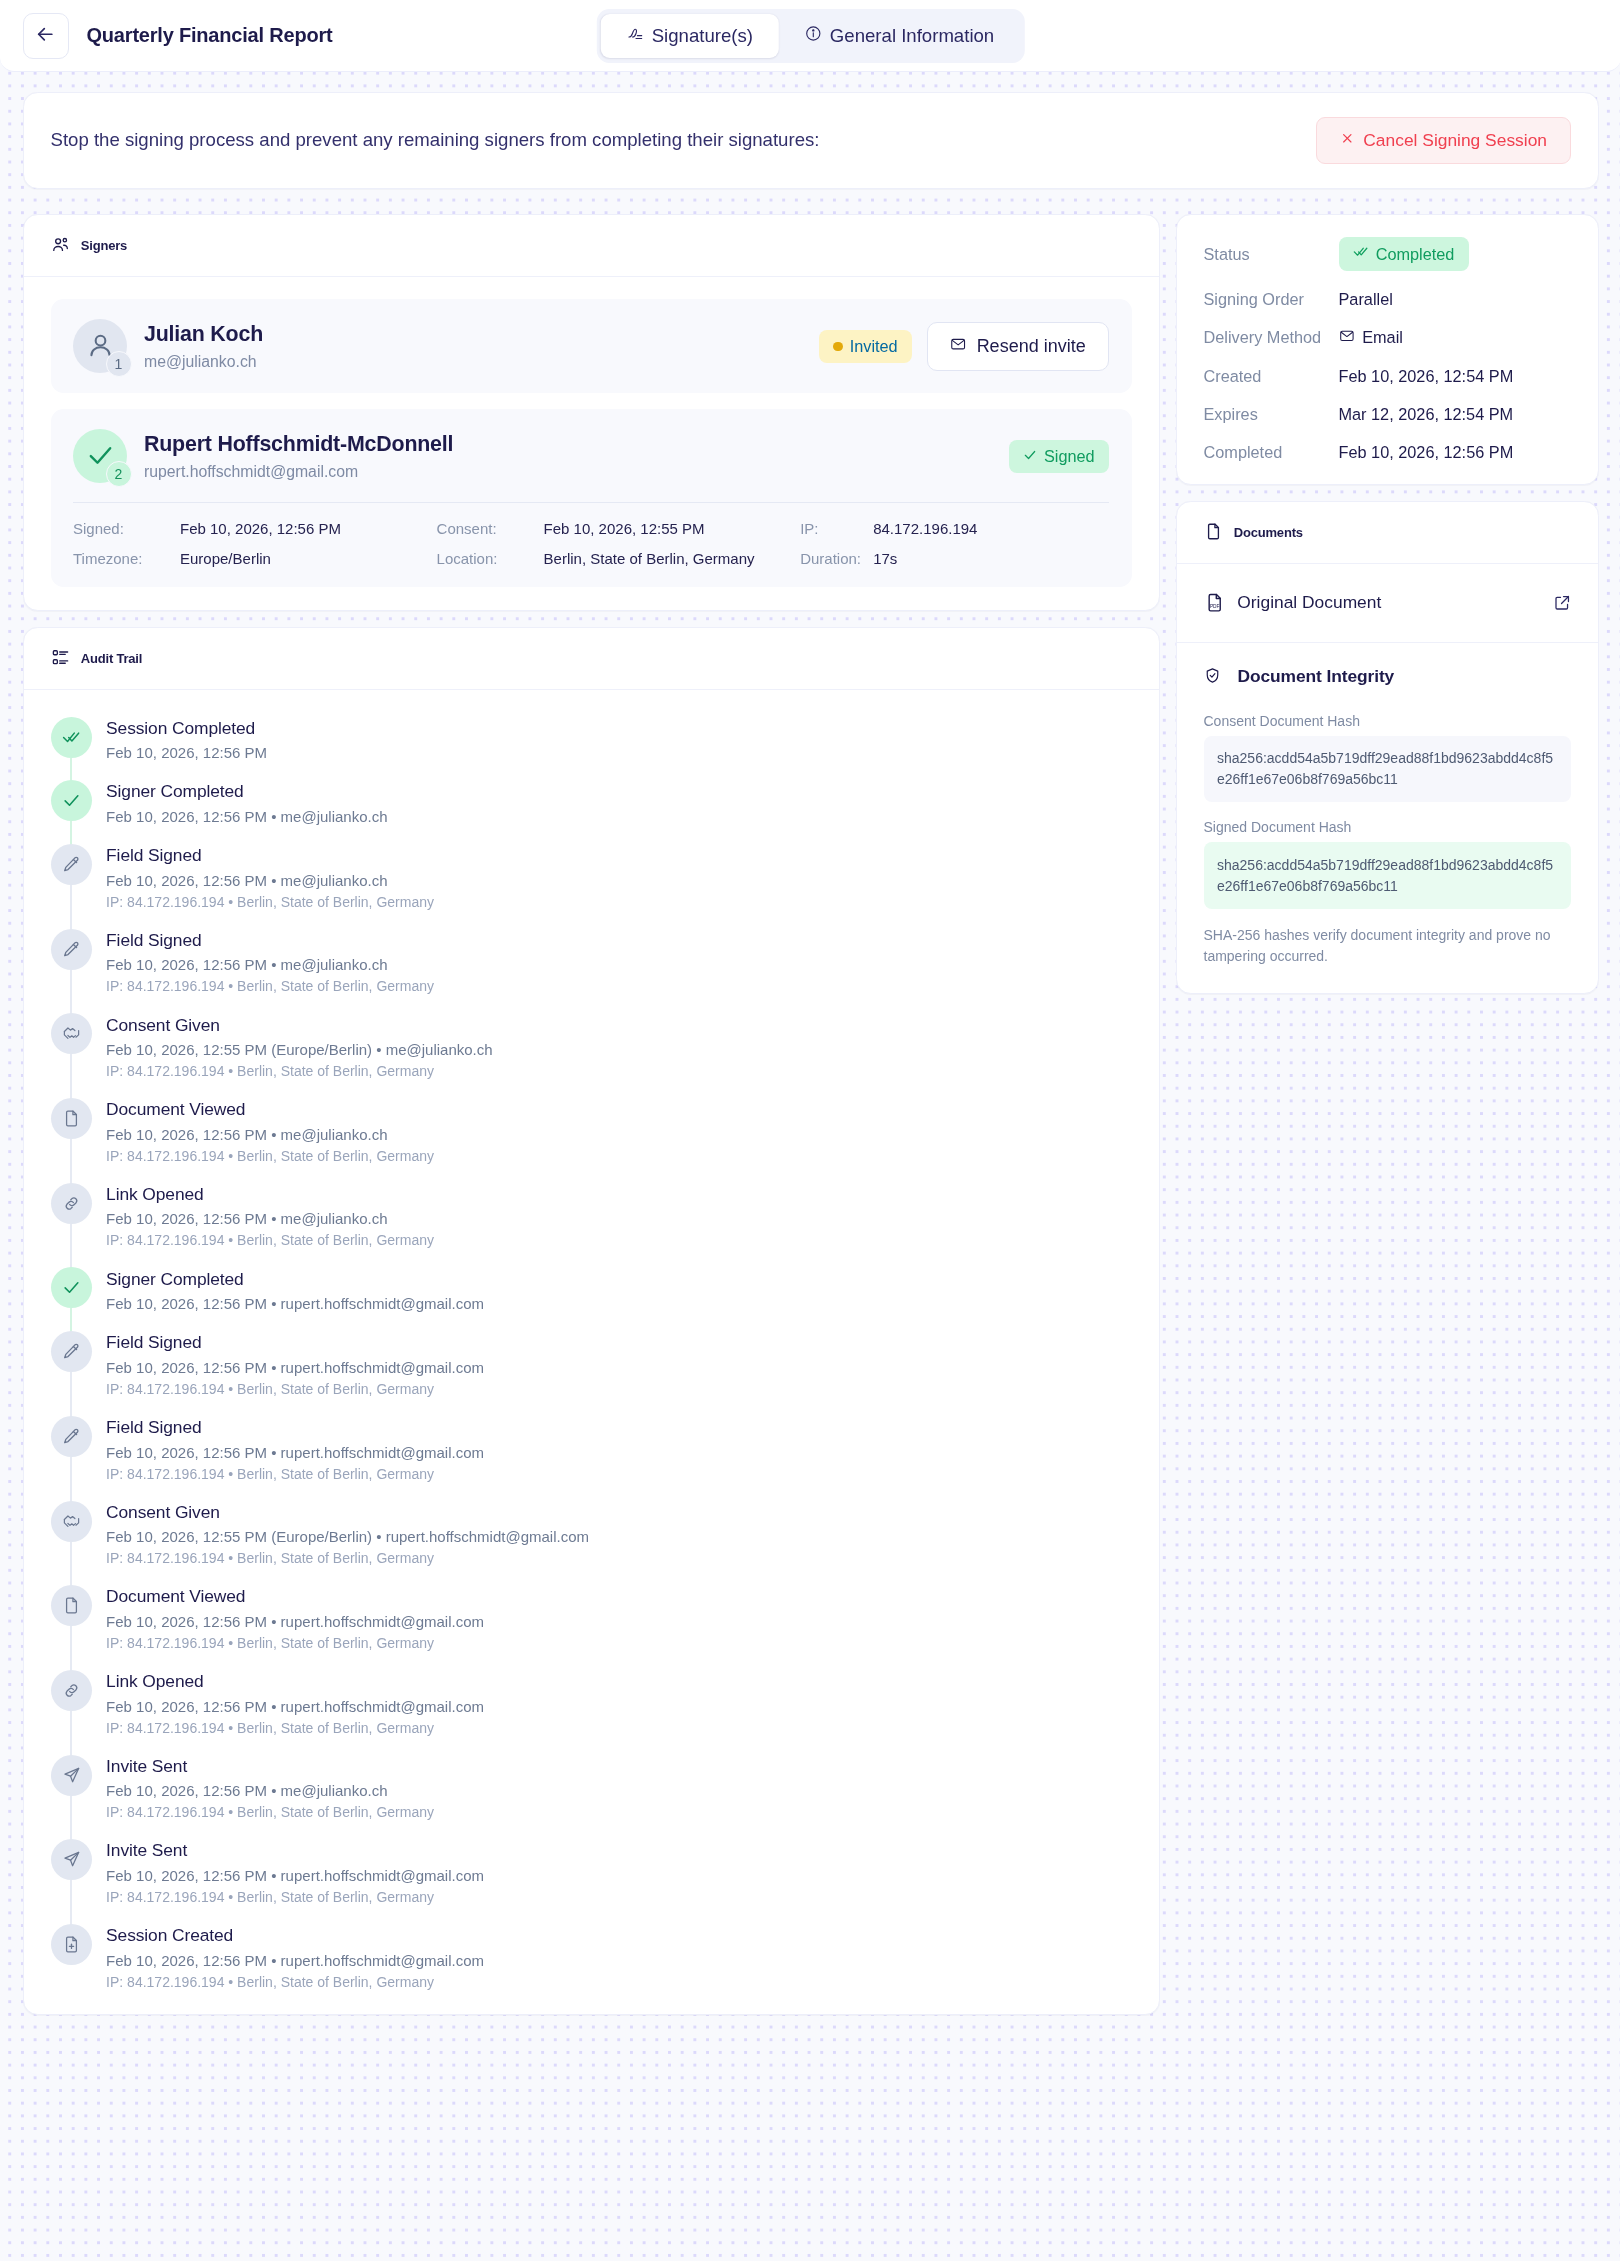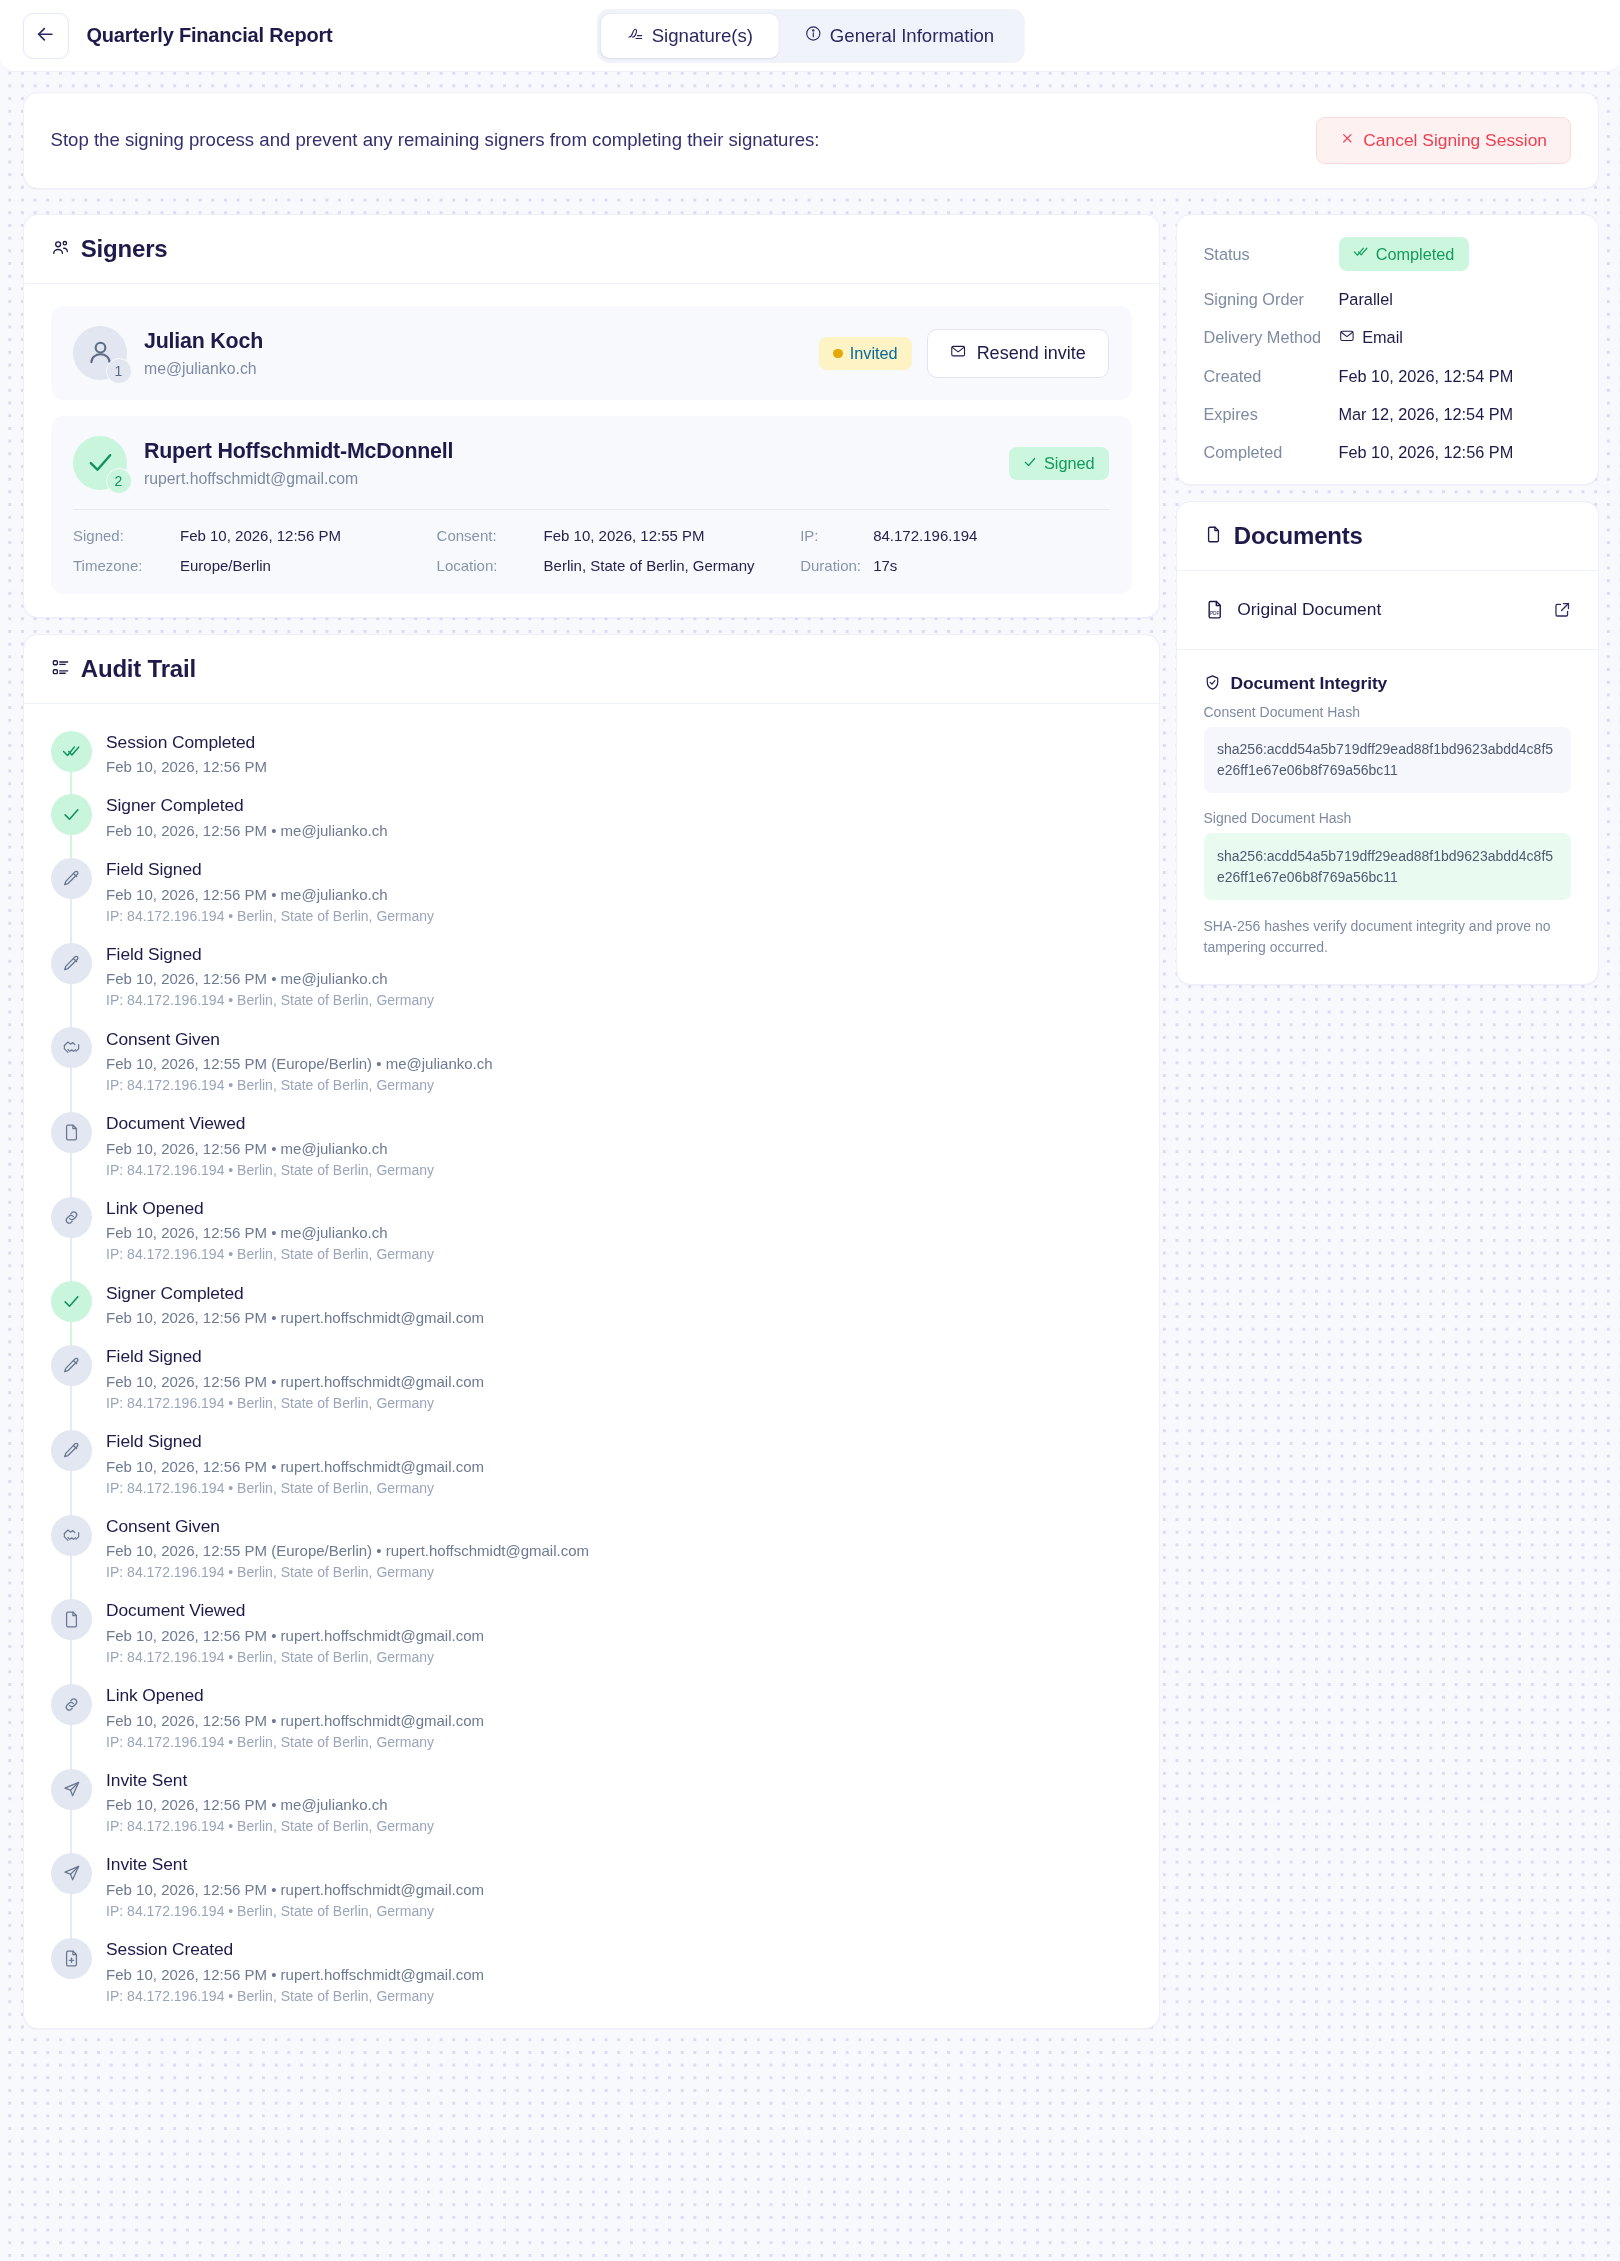--- a/index.html
+++ b/index.html
@@ -120,21 +120,21 @@
     margin-bottom: 15.8px;
   }
   .card-head {
     display: flex;
     align-items: center;
     gap: 11.3px;
     padding: 20px 27px;
     border-bottom: 0.6px solid #eef0fa;
   }
   .card-head h2 {
-    font-size: 24px;
+    font-size: 13px;
     font-weight: 700;
     letter-spacing: -0.2px;
     color: #1e1b4b;
   }
   .card-head svg { width: 19px; height: 19px; flex: none; }
   .card-body { padding: 22.5px 27px; }
 
   
   .signer {
     background: #f8f9fd;
@@ -223,21 +223,21 @@
   .doc-row {
     display: flex; align-items: center; gap: 12.4px;
     padding: 10px 0; cursor: pointer;
   }
   .doc-row + .doc-row { margin-top: 10px; }
   .doc-row .dicon { width: 21.4px; height: 21.4px; flex: none; }
   .doc-row .dlabel { flex: 1 1 auto; font-size: 17.4px; color: #1e1b4b; }
   .doc-row .dext { width: 18px; height: 18px; flex: none; }
 
   .integrity { border-top: 0.6px solid #eef0fa; padding: 22.5px 27px 25px 27px; }
-  .integrity-head { display: flex; align-items: center; gap: 10px; margin-bottom: 10px; }
+  .integrity-head { display: flex; align-items: center; gap: 17px; margin-bottom: 26px; }
   .integrity-head svg { width: 17px; height: 17px; }
   .integrity-head h3 { font-size: 17.4px; font-weight: 700; color: #1e1b4b; letter-spacing: -0.1px; }
   .hash-label { font-size: 14px; color: #7f8ba3; margin-bottom: 6.8px; }
   .hash-box {
     border-radius: 7.9px; padding: 12.4px 13.5px; font-size: 14px;
     color: #4e5a72; line-height: 1.5; word-break: break-all;
     font-family: "Liberation Sans", sans-serif;
   }
   .hash-box.grey { background: #f6f7fc; }
   .hash-box.green { background: #e9fbf1; }

